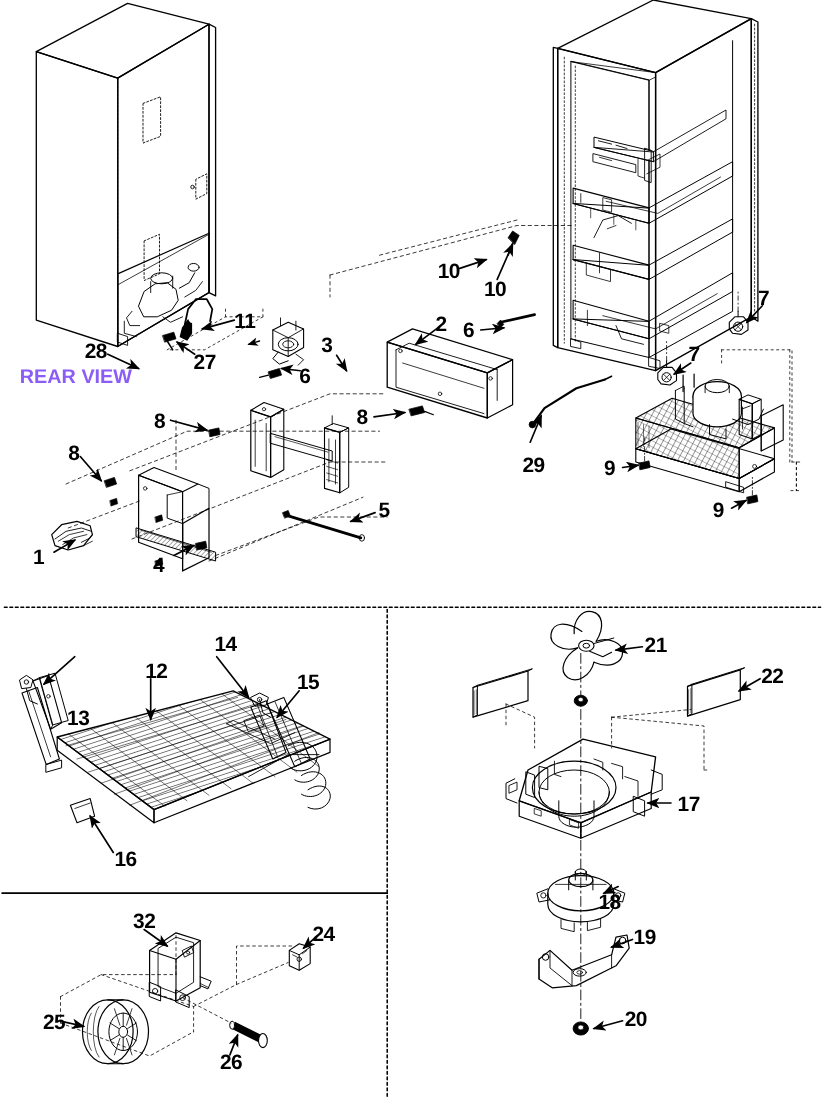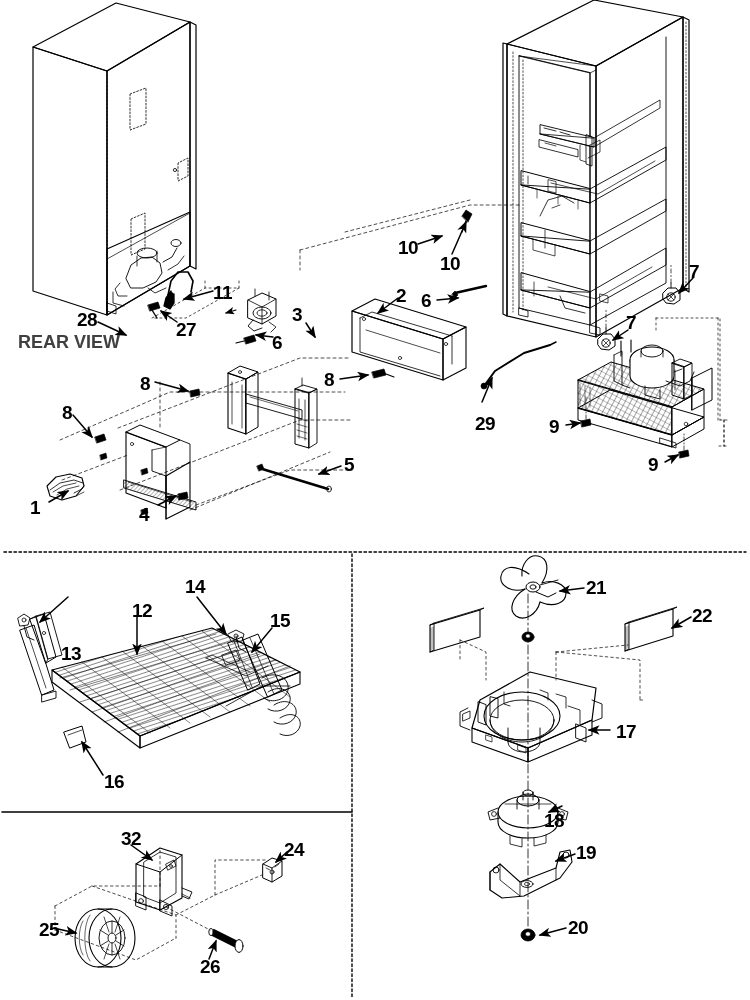--- a/index.html
+++ b/index.html
@@ -19,21 +19,21 @@
     color:#000;
     line-height:1;
     white-space:nowrap;
     letter-spacing:-0.5px;
   }
   .viewlabel{
     position:absolute;
     font-family:"Liberation Sans", sans-serif;
     font-weight:bold;
     font-size:18px;
-    color:#404040;
+    color:#8b5cf6;
     white-space:nowrap;
     letter-spacing:0px;
   }
 </style>
 </head>
 <body>
 
 <div id="sheet">
 
 <svg width="750" height="1000" viewBox="0 0 750 1000" xmlns="http://www.w3.org/2000/svg">
@@ -671,21 +671,21 @@
 <div class="callout" style="left:62px;top:403px;">8</div>
 <div class="callout" style="left:140px;top:374px;">8</div>
 <div class="callout" style="left:324px;top:370px;">8</div>
 <div class="callout" style="left:549px;top:417px;">9</div>
 <div class="callout" style="left:648px;top:455px;">9</div>
 <div class="callout" style="left:398px;top:238px;">10</div>
 <div class="callout" style="left:440px;top:254px;">10</div>
 <div class="callout" style="left:213px;top:283px;">11</div>
 <div class="callout" style="left:132px;top:601px;">12</div>
 <div class="callout" style="left:61px;top:597px;margin-top:47px;">13</div>
-<div class="callout" style="left:185px;top:577px;">14</div>
+<div class="callout" style="left:195px;top:577px;">14</div>
 <div class="callout" style="left:270px;top:611px;">15</div>
 <div class="callout" style="left:104px;top:772px;">16</div>
 <div class="callout" style="left:616px;top:722px;">17</div>
 <div class="callout" style="left:544px;top:795px;margin-top:16px;">18</div>
 <div class="callout" style="left:576px;top:843px;">19</div>
 <div class="callout" style="left:568px;top:918px;">20</div>
 <div class="callout" style="left:586px;top:578px;">21</div>
 <div class="callout" style="left:692px;top:606px;text-align:center;">22</div>
 <div class="callout" style="left:121px;top:829px;">32</div>
 <div class="callout" style="left:284px;top:840px;">24</div>

